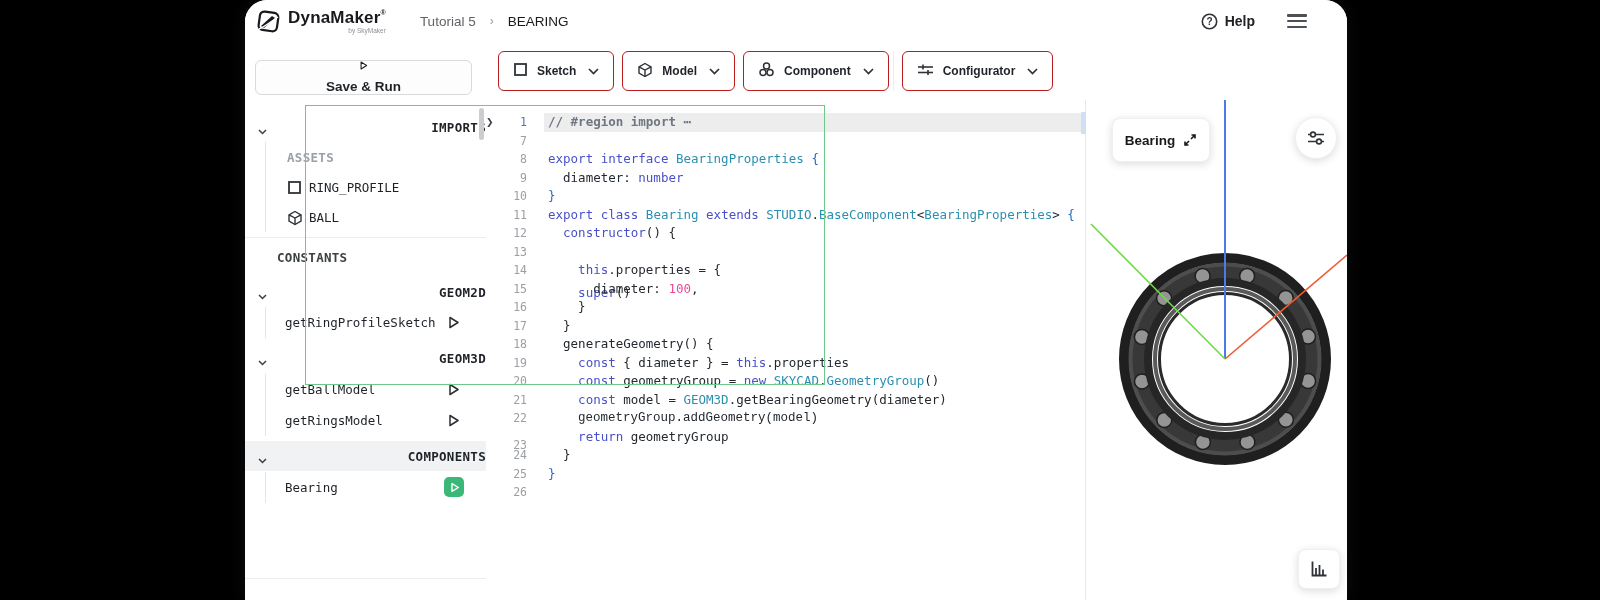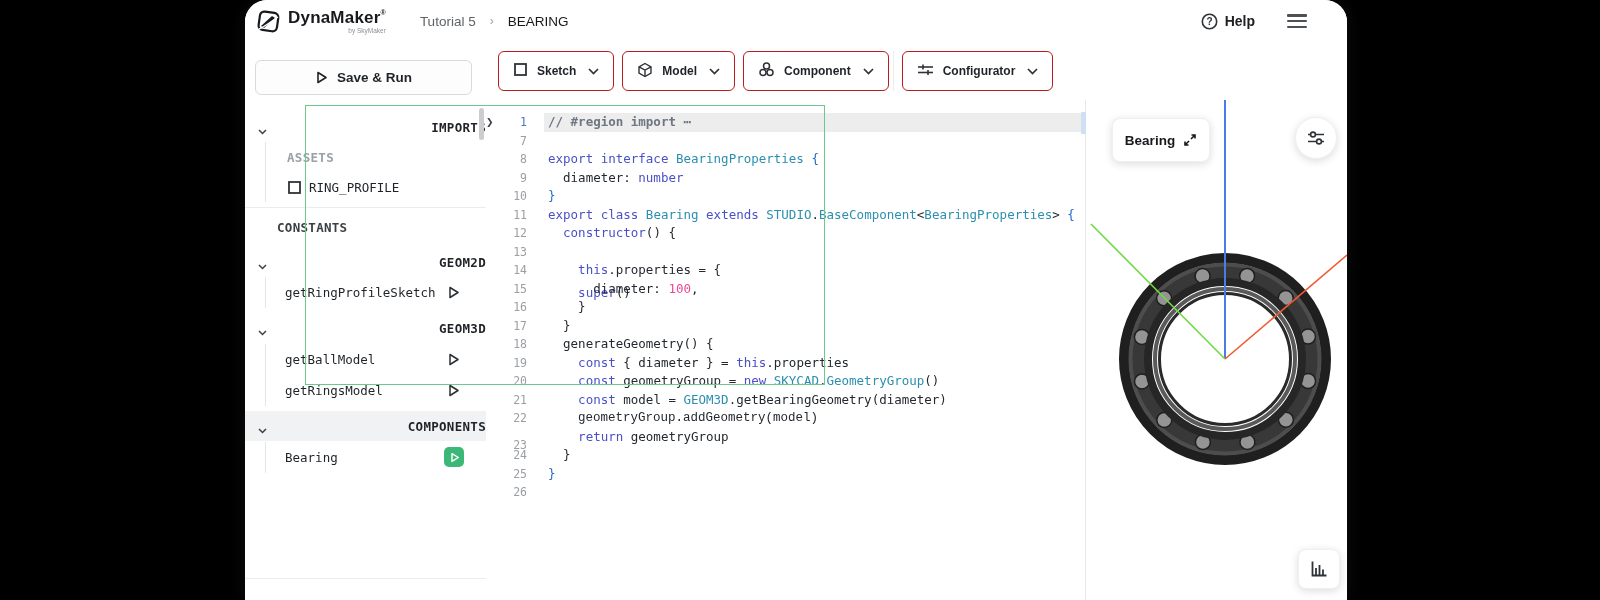--- a/index.html
+++ b/index.html
@@ -17,21 +17,21 @@
   .crumb-sep{color:#9aa0a6;margin:0 14px;font-size:12px;}
   .crumb-cur{font-size:13.5px;color:#17191c;}
   .help-wrap{position:absolute;right:92px;display:flex;align-items:center;gap:7px;cursor:pointer;}
   .help-label{font-size:14px;font-weight:600;color:#202124;}
   .burger{position:absolute;right:40px;width:20px;height:14px;display:flex;flex-direction:column;justify-content:space-between;cursor:pointer;}
   .burger span{display:block;height:2.5px;background:#4d5156;border-radius:1px;}
   
   #sidebar{position:absolute;left:0;top:42px;width:241px;height:558px;background:#fff;}
   #saverun{position:absolute;left:10px;top:18px;width:215px;height:33px;border:1px solid #d8dadd;border-radius:6px;
     background:#fdfdfd;display:flex;align-items:center;justify-content:center;gap:9px;cursor:pointer;
-    font-size:13.5px;font-weight:600;color:#1f2328;}
+    font-size:13.5px;font-weight:600;color:#1f2328;flex-direction:column;}
   #tree{position:absolute;left:0;top:70px;width:241px;font-family:"DejaVu Sans Mono",monospace;}
   .trow{position:relative;display:flex;align-items:center;height:30px;font-size:12.5px;color:#1f2328;}
   .trow.func{height:31px;}
   .trow.mt{margin-top:5px;}
   .trow.mt1{margin-top:1px;}
   .trow .chev{position:absolute;left:13px;top:11px;}
   .t-section{padding-left:32px;font-weight:600;letter-spacing:.3px;justify-content:flex-end;}
   .t-section.hl{background:#f1f2f3;}
   .t-sublabel{padding-left:42px;color:#9aa0a6;font-weight:600;letter-spacing:.3px;}
   .t-sublabel2{padding-left:32px;color:#3c4043;font-weight:600;letter-spacing:.3px;}
@@ -131,20 +131,29 @@
             <span>IMPORTS</span>
           </div>
           <div class="trow guide  t-sublabel">
             <span>ASSETS</span>
           </div>
           <div class="trow guide  t-asset">
             <span class="aicon"><svg width="15" height="15" viewBox="0 0 15 15">
                 <rect x="2" y="2" width="11" height="11" fill="none" stroke="#2f3237" stroke-width="1.8"></rect>
               </svg></span>
             <span>RING_PROFILE</span>
+          </div>
+          <div class="trow guide  t-asset">
+            <span class="aicon"><svg width="16" height="16" viewBox="0 0 16 16">
+                <g fill="none" stroke="#2f3237" stroke-width="1.4">
+                  <path d="M8 1.5 L14 4.8 V11.2 L8 14.5 L2 11.2 V4.8 Z"></path>
+                  <path d="M2 4.8 L8 8 L14 4.8 M8 8 V14.5"></path>
+                </g>
+              </svg></span>
+            <span>BALL</span>
           </div>
           <div class="tdivider"></div>
           <div class="trow  t-sublabel2">
             <span>CONSTANTS</span>
           </div>
           <div class="trow mt  t-section">
             <span class="chev"><svg width="9" height="6" viewBox="0 0 9 6">
                 <path d="M1 1 L4.5 4.5 L8 1" fill="none" stroke="#3c4043" stroke-width="1.5"></path>
               </svg></span>
             <span>GEOM2D</span>

